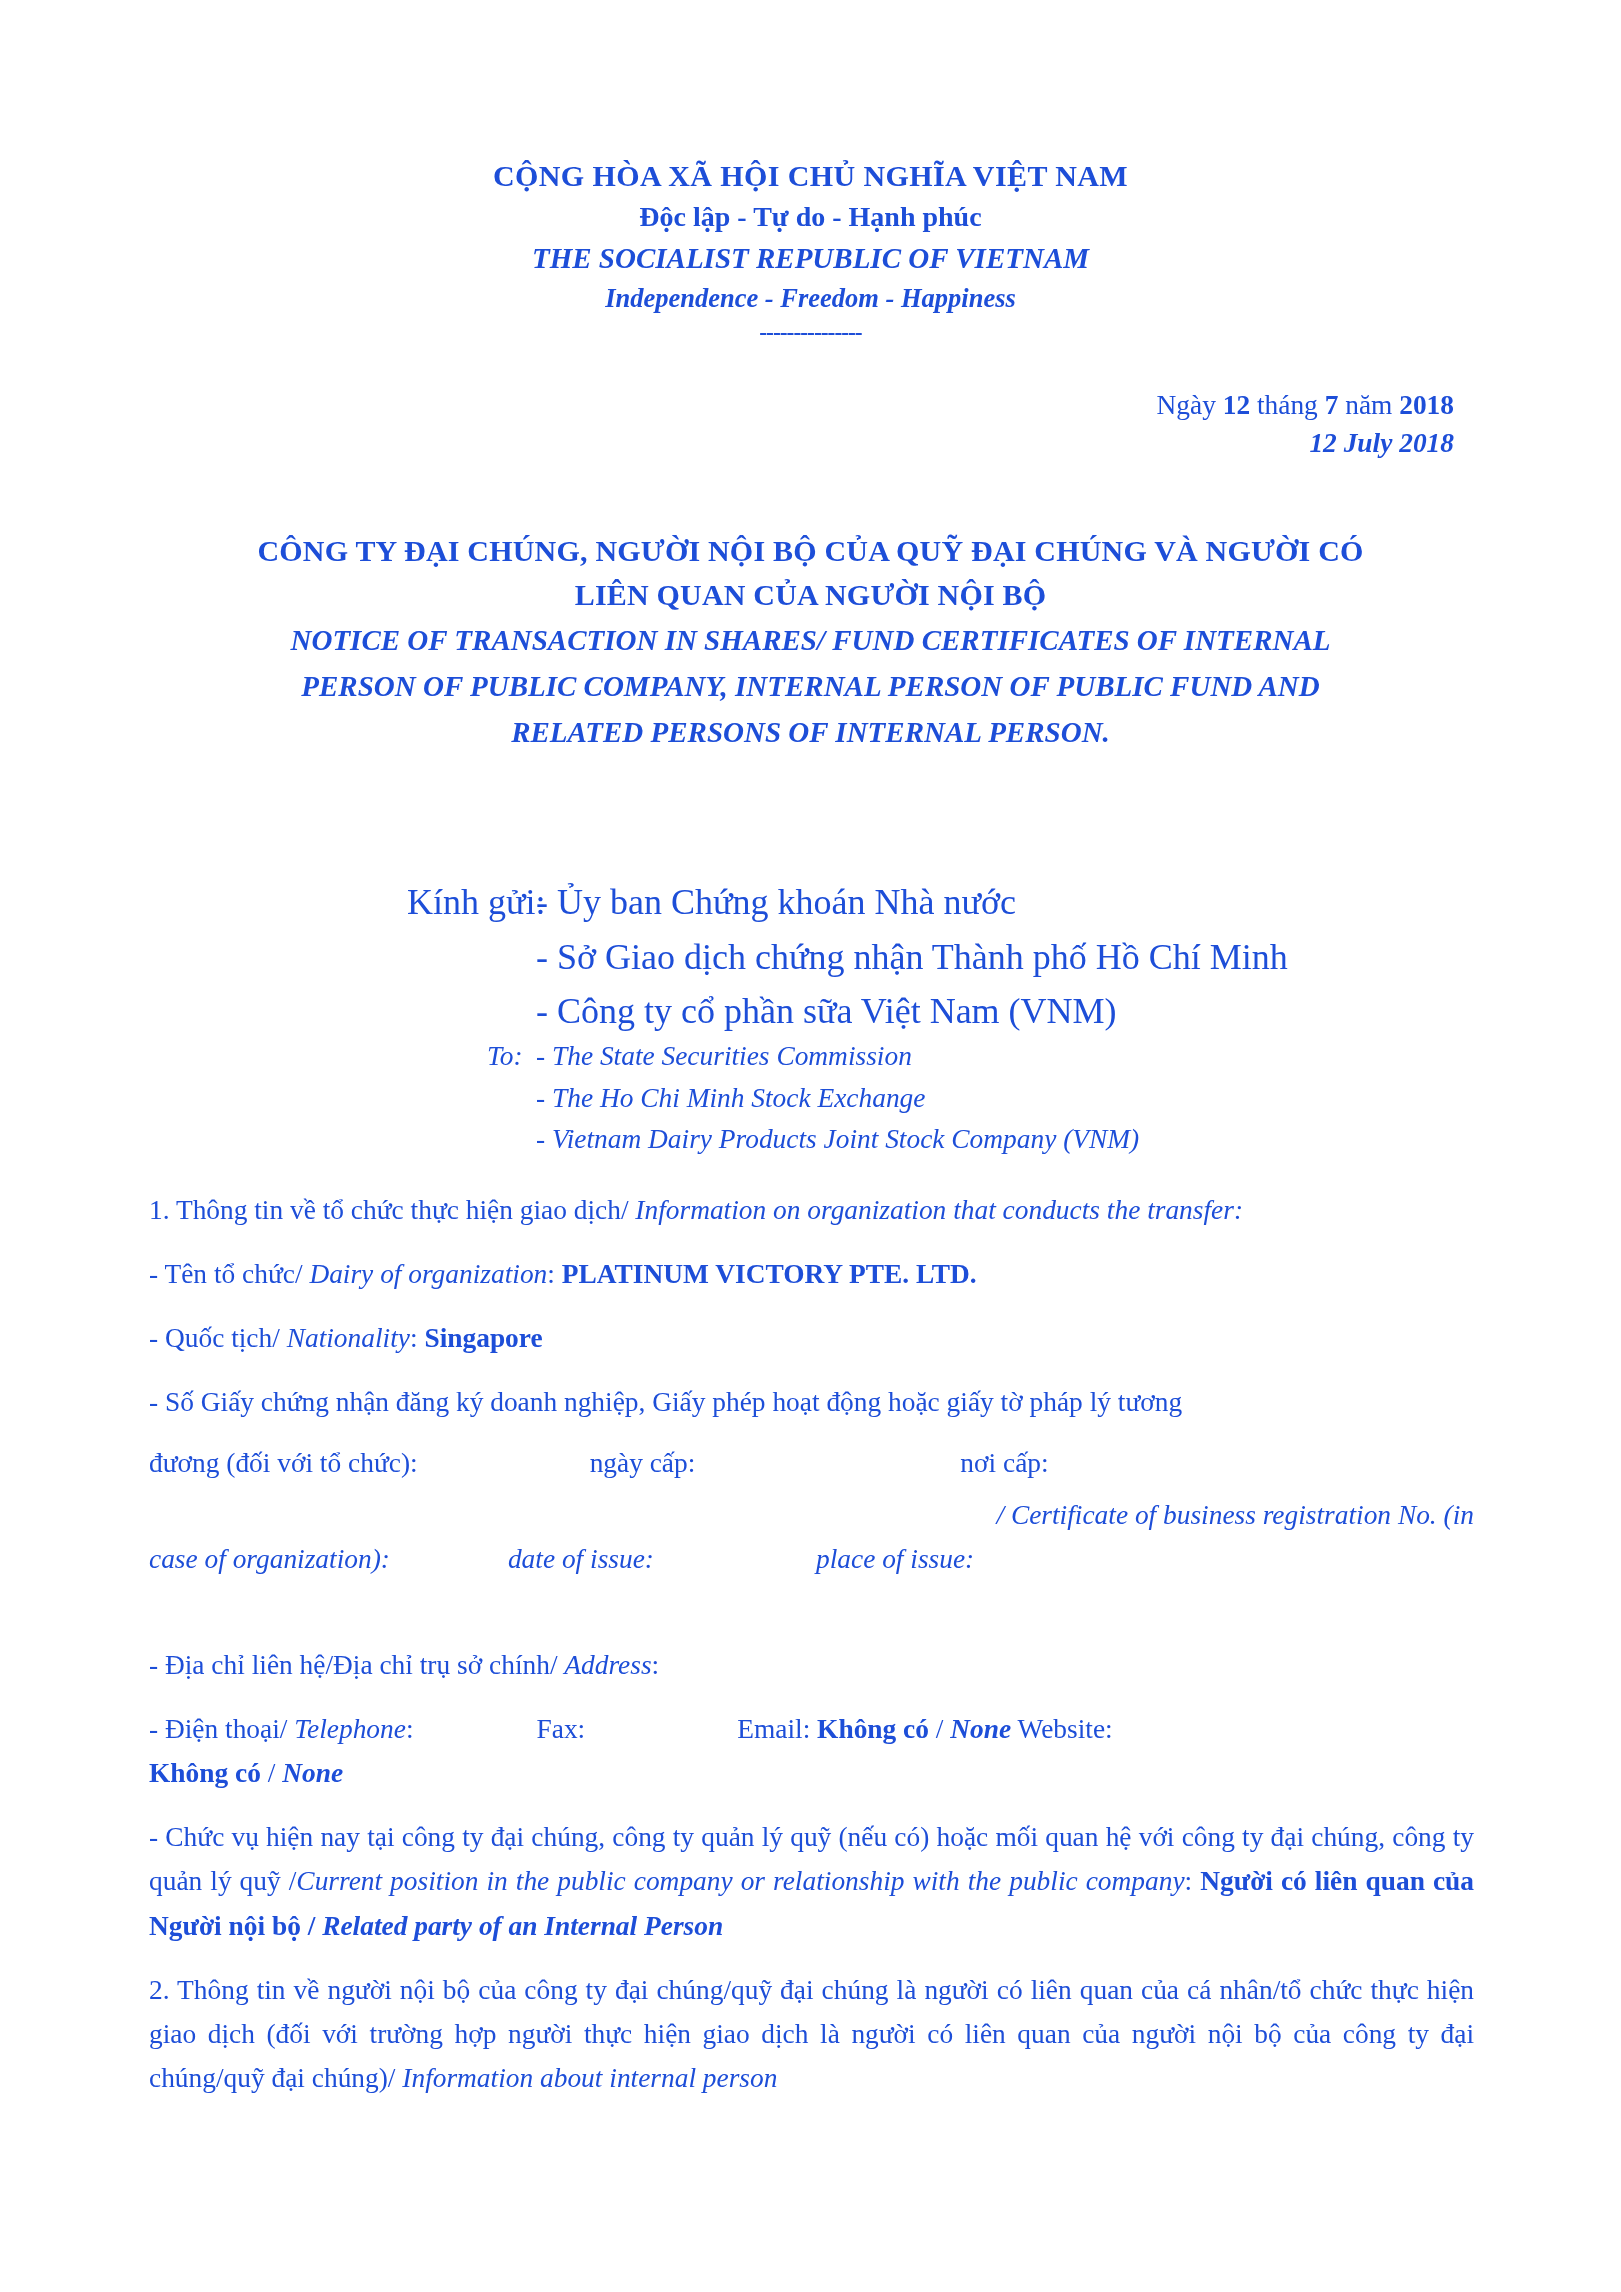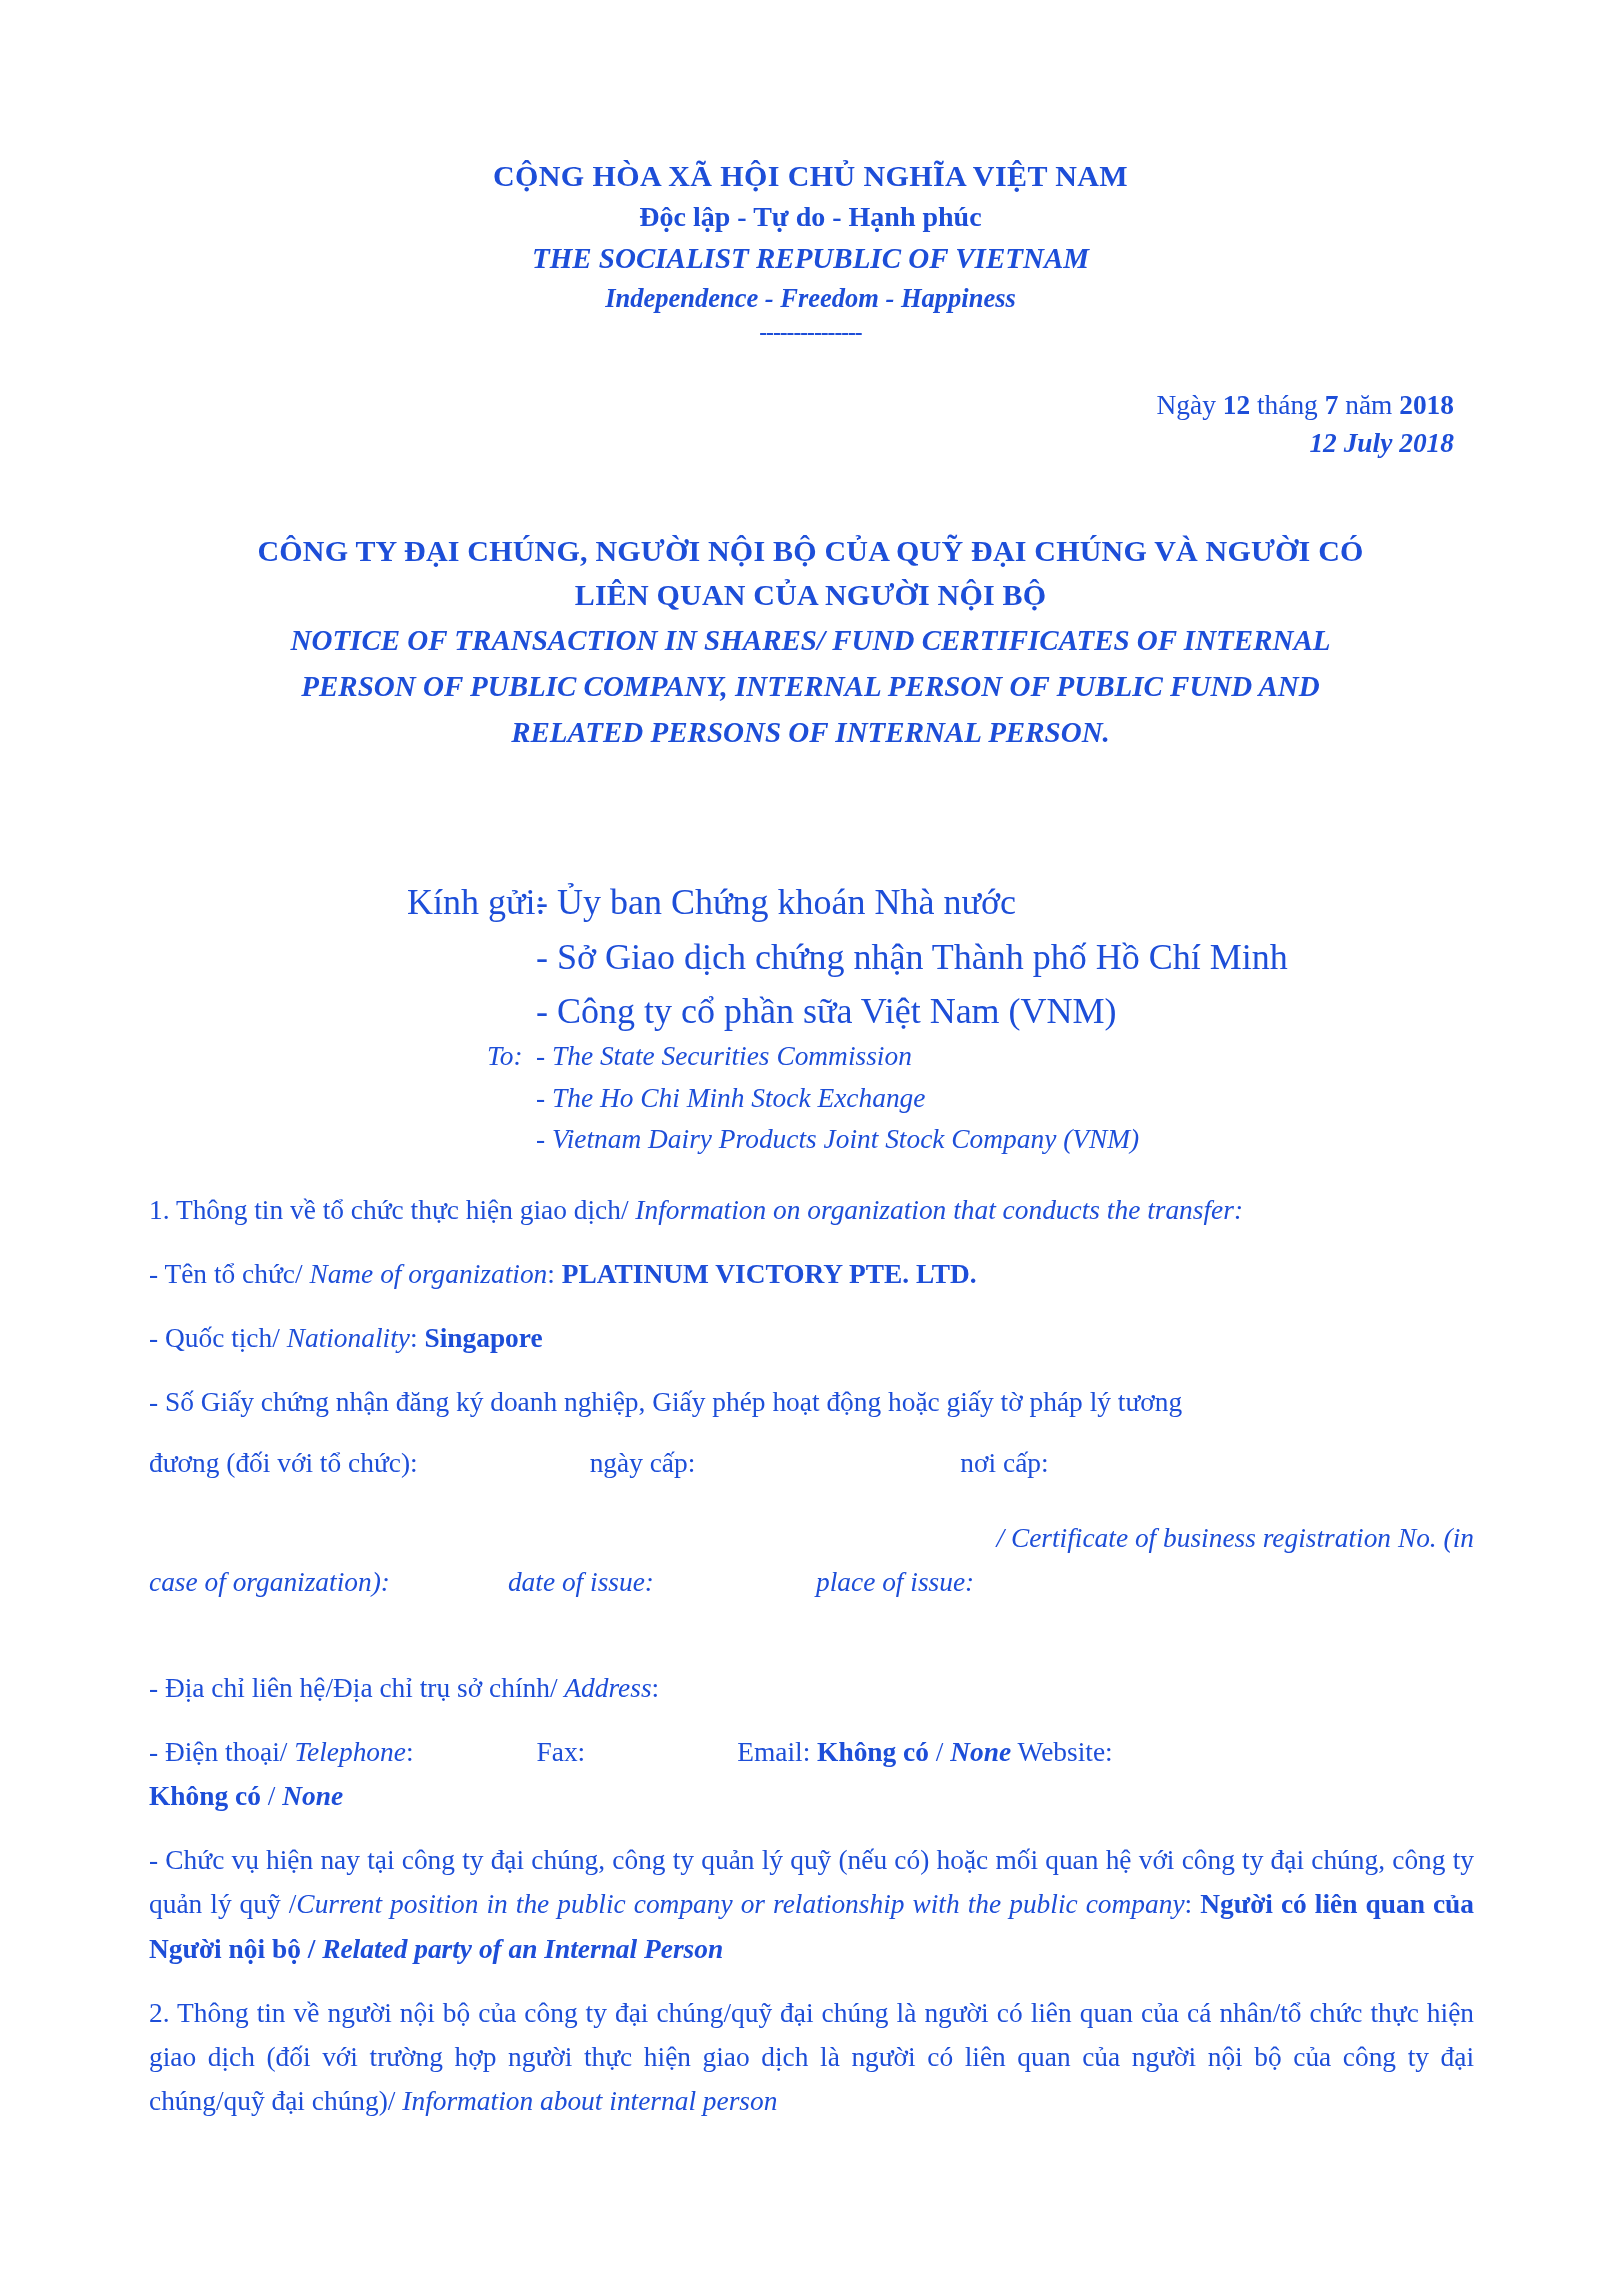--- a/index.html
+++ b/index.html
@@ -218,27 +218,27 @@
     <div class="rec-row">
       <span class="rec-spacer-en"></span>
       <span class="rec-item">- Vietnam Dairy Products Joint Stock Company (VNM)</span>
     </div>
   </div>
 
   <div class="body">
 
     <p><span>1. Thông tin về tổ chức thực hiện giao dịch/ </span><span class="it">Information on organization that conducts the transfer:</span></p>
 
-    <p class="nojust"><span>- Tên tổ chức/ </span><span class="it">Name of organization</span><span>: </span><span class="bd">PLATINUM VICTORY PTE. LTD.</span></p>
+    <p class="nojust"><span>- Tên tổ chức/ </span><span class="it">Dairy of organization</span><span>: </span><span class="bd">PLATINUM VICTORY PTE. LTD.</span></p>
 
     <p class="nojust"><span>- Quốc tịch/ </span><span class="it">Nationality</span><span>: </span><span class="bd">Singapore</span></p>
 
     <p class="nojust" style="margin-bottom:17px">- Số Giấy chứng nhận đăng ký doanh nghiệp, Giấy phép hoạt động hoặc giấy tờ pháp lý tương</p>
 
-    <p class="nojust reg-line" style="margin-bottom:30px"><span>đương (đối với tổ chức):</span><span class="gap-a"></span><span>ngày cấp:</span><span class="gap-b"></span><span>nơi cấp:</span></p>
+    <p class="nojust reg-line" style="margin-bottom:7px"><span>đương (đối với tổ chức):</span><span class="gap-a"></span><span>ngày cấp:</span><span class="gap-b"></span><span>nơi cấp:</span></p>
 
     <p class="nojust it" style="margin-bottom:0; text-align:right">/ Certificate of business registration No. (in</p>
 
     <p class="nojust reg-line it" style="margin-bottom:61px"><span>case of organization):</span><span class="gap-c"></span><span>date of issue:</span><span class="gap-d"></span><span>place of issue:</span></p>
 
     <p class="nojust"><span>- Địa chỉ liên hệ/Địa chỉ trụ sở chính/ </span><span class="it">Address</span><span>:</span></p>
 
     <p class="nojust" style="margin-bottom:0"><span>- Điện thoại/ </span><span class="it">Telephone</span><span>:</span><span class="gap-e"></span><span>Fax:</span><span class="gap-f"></span><span>Email: </span><span class="bd">Không có</span><span> / </span><span class="bdit">None</span><span> Website:</span></p>
 
     <p class="nojust"><span class="bd">Không có</span><span> / </span><span class="bdit">None</span></p>

